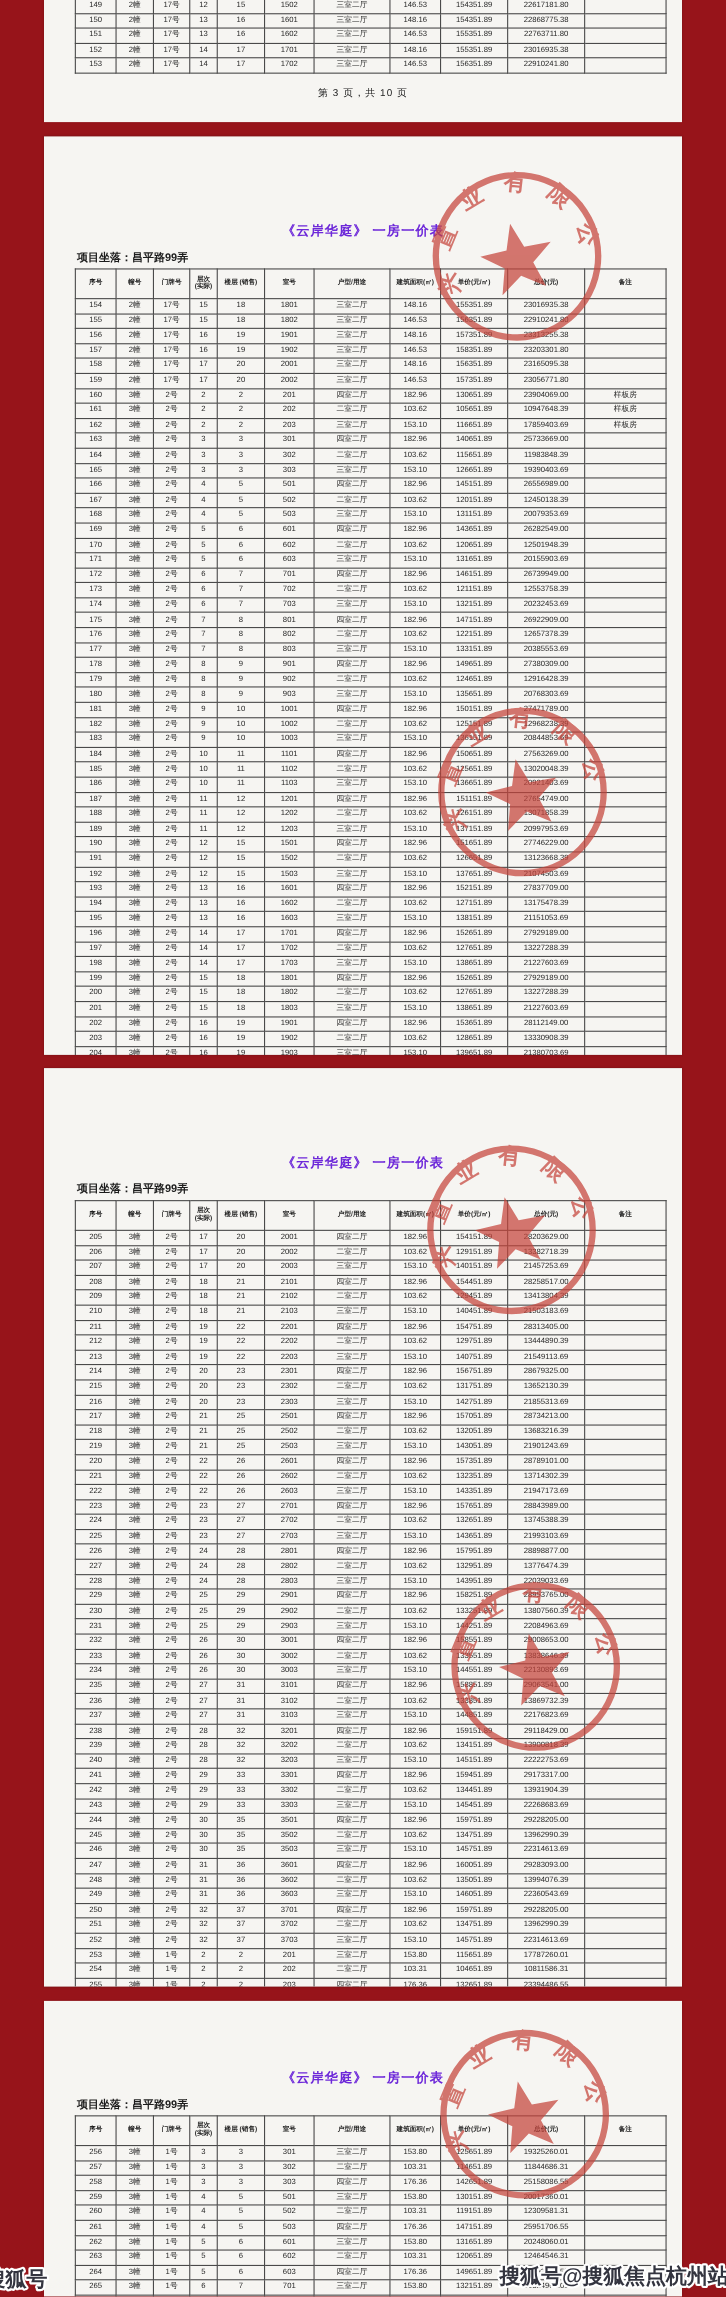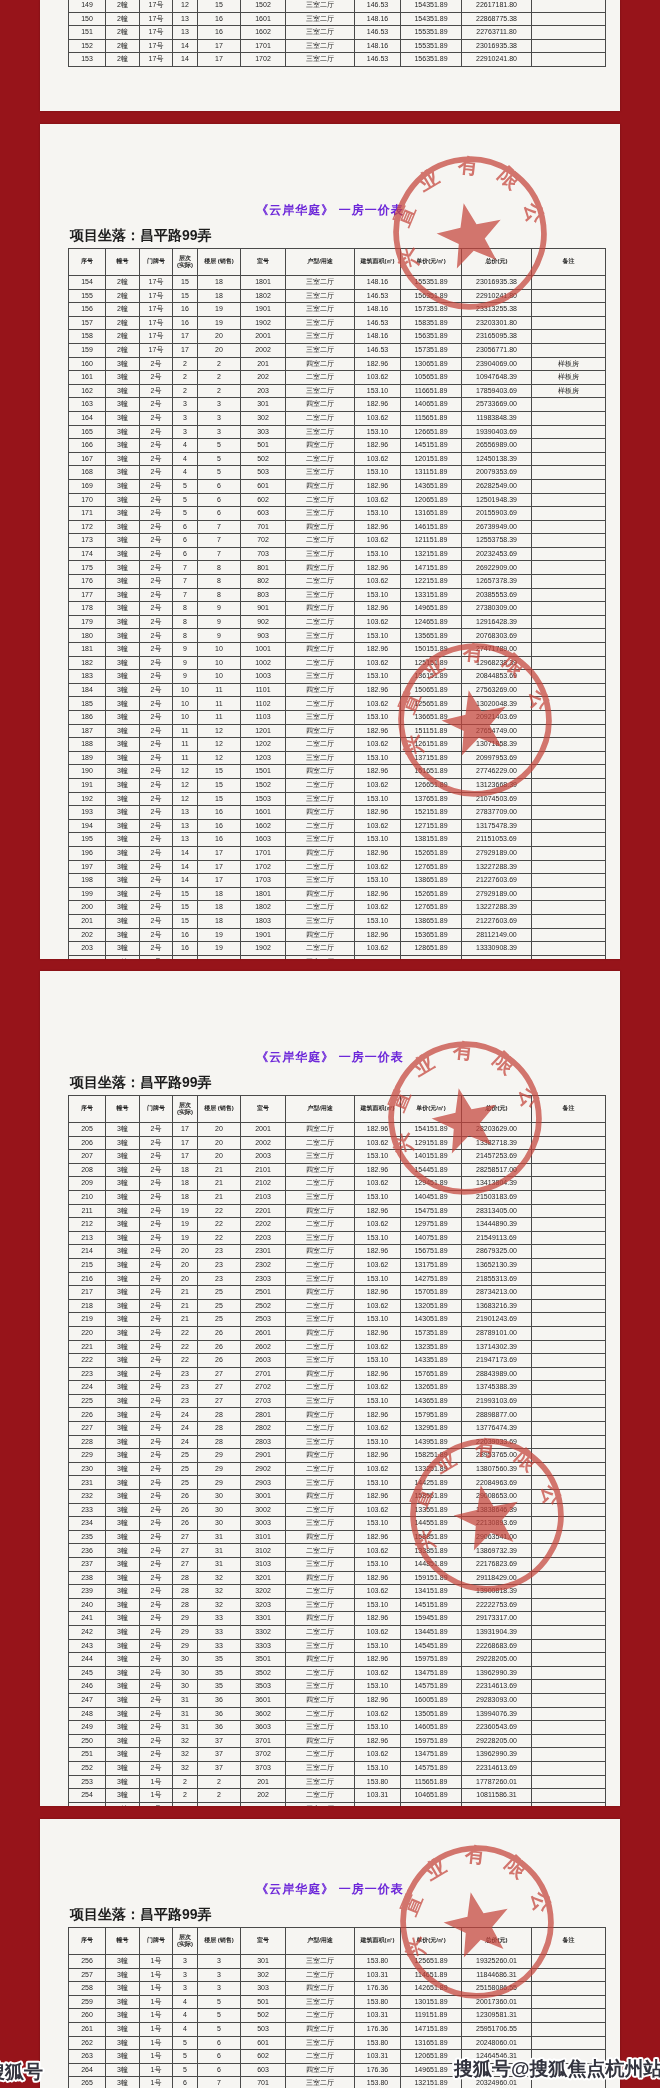--- a/index.html
+++ b/index.html
@@ -8,21 +8,21 @@
   .page{position:absolute;left:40px;width:580px;background:#f6f5f2;overflow:hidden;
         box-shadow:0 0 2px rgba(0,0,0,.25);}
   #p3{top:0;height:111px;}
   #p4{top:124px;height:835px;}
   #p5{top:971px;height:835px;}
   #p6{top:1819px;height:269px;}
 
   .title{margin:78px 0 8px;text-align:center;font-size:12px;font-weight:bold;
          color:#6d28d9;letter-spacing:1px;}
   #p6 .title{margin-top:62px;}
-  .proj{margin:0 0 3px 30px;font-size:14px;font-weight:bold;color:#1c1c1c;}
+  .proj{margin:0 0 3px 30px;font-size:10px;font-weight:bold;color:#1c1c1c;}
 
   table{margin-left:28px;border-collapse:collapse;table-layout:fixed;width:527px;
         color:#1f1f1f;border:1.5px solid #333;background:transparent;}
   th,td{border:1px solid #4a4a4a;text-align:center;padding:0;overflow:hidden;white-space:nowrap;}
   td{height:12.6px;line-height:12.4px;font-size:7px;}
   th{font-size:6px;line-height:7.5px;white-space:pre-line;height:24px;font-weight:600;padding:1px 0;}
   th:nth-child(1),td:nth-child(1){width:36px;}
   th:nth-child(2),td:nth-child(2){width:33px;}
   th:nth-child(3),td:nth-child(3){width:32px;}
   th:nth-child(4),td:nth-child(4){width:24px;}
@@ -133,20 +133,21 @@
               <td>1702</td>
               <td>三室二厅</td>
               <td>146.53</td>
               <td>156351.89</td>
               <td>22910241.80</td>
               <td></td>
             </tr>
           </tbody>
         </table>
     </div>
+    <div class="pfooter">第 3 页，共 10 页</div>
   </section>
 
   <section class="page" id="p4">
     <h1 class="title">《云岸华庭》 一房一价表</h1>
     <div class="proj">项目坐落：昌平路99弄</div>
     <table>
         <thead>
           <tr>
             <th>序号</th>
             <th>幢号</th>

